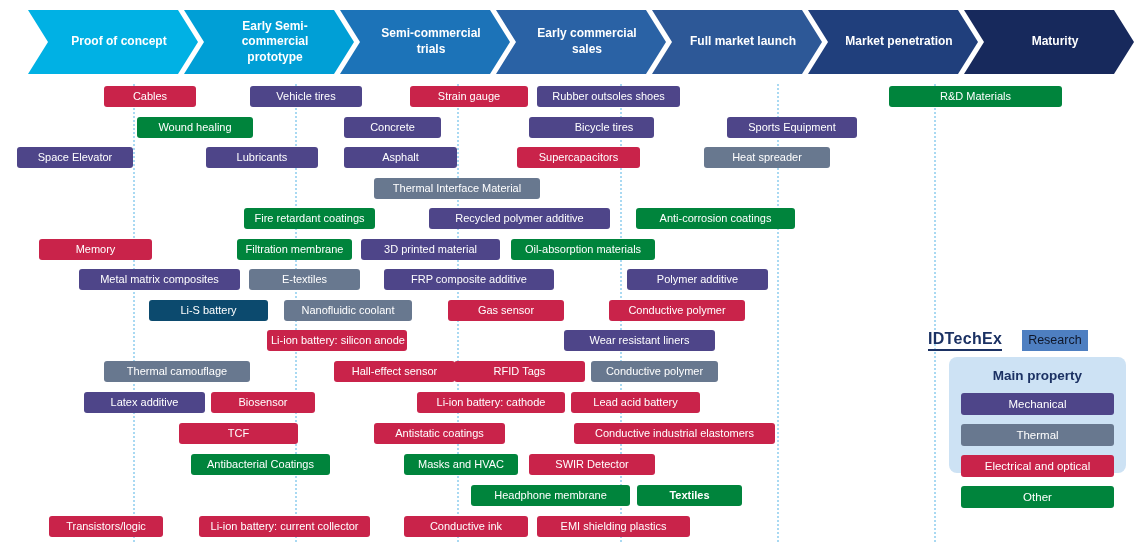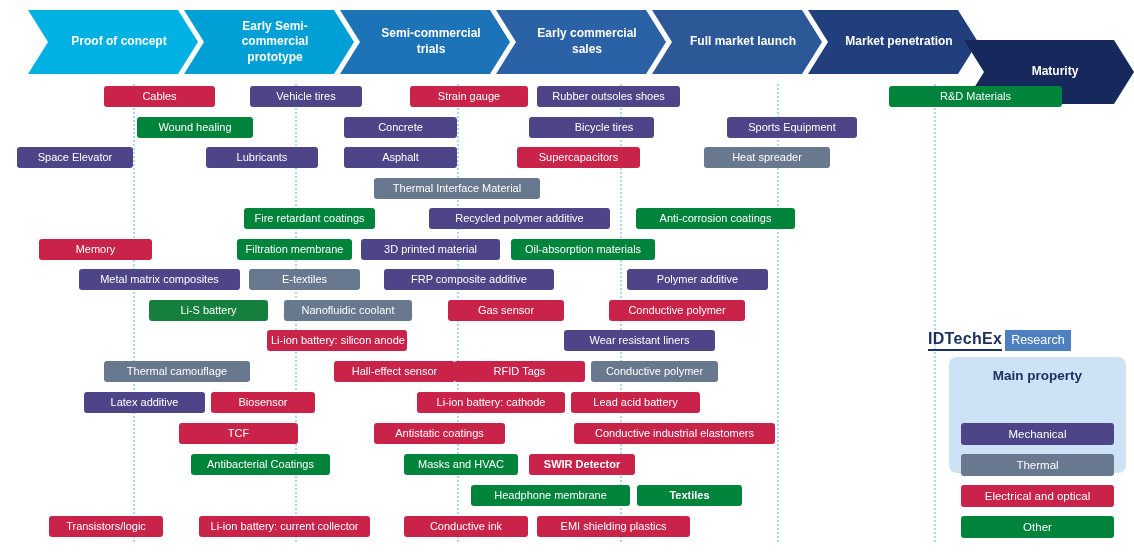--- a/index.html
+++ b/index.html
@@ -70,24 +70,24 @@
   .logo-main {
     font-weight: bold;
     font-size: 16px;
     letter-spacing: 0.3px;
     color: #1b3163;
     border-bottom: 2px solid #1b3163;
     padding-bottom: 1px;
   }
   .logo-sub {
     background: #4e7fc1;
-    color: #ffffff;
+    color: #0f172a;
     font-size: 12.5px;
     padding: 3px 6px 4px 6px;
-    margin-left: 3px;
+    margin-left: 20px;
     text-align: right;
   }
 
   
   .legend {
     position: absolute;
     left: 949px;
     top: 357px;
     width: 177px;
     height: 116px;
@@ -105,21 +105,20 @@
   .legend-pill {
     position: absolute;
     left: 12px;
     width: 153px;
     height: 22px;
     line-height: 22px;
     border-radius: 3px;
     color: #ffffff;
     font-size: 11.5px;
     text-align: center;
-    margin-top: 30px;
   }
 </style>
 </head>
 <body>
 
 <div id="stage-canvas">
 
   <div>
       <div class="chevron" style="left: 28px; background: rgb(0, 177, 228);">
         <span class="chevron-label">Proof of concept</span>
@@ -132,81 +131,81 @@
       </div>
       <div class="chevron" style="left: 496px; background: rgb(42, 98, 165);">
         <span class="chevron-label">Early commercial sales</span>
       </div>
       <div class="chevron" style="left: 652px; background: rgb(45, 88, 151);">
         <span class="chevron-label">Full market launch</span>
       </div>
       <div class="chevron" style="left: 808px; background: rgb(32, 63, 124);">
         <span class="chevron-label">Market penetration</span>
       </div>
-      <div class="chevron" style="left: 964px; background: rgb(23, 41, 92); margin-top: 30px;">
+      <div class="chevron" style="left: 964px; background: rgb(23, 41, 92);">
         <span class="chevron-label">Maturity</span>
       </div>
     </div>
 
   <div>
       <div class="separator" style="left: 133px;"></div>
       <div class="separator" style="left: 295px;"></div>
       <div class="separator" style="left: 457px;"></div>
       <div class="separator" style="left: 620px;"></div>
       <div class="separator" style="left: 777px;"></div>
       <div class="separator" style="left: 934px;"></div>
     </div>
 
   <div>
-      <div class="pill" style="left: 104px; top: 86px; width: 111px; background: rgb(201, 35, 74);">Cables</div>
+      <div class="pill" style="left: 104px; top: 86px; width: 92px; background: rgb(201, 35, 74);">Cables</div>
       <div class="pill" style="left: 250px; top: 86px; width: 112px; background: rgb(78, 69, 137);">Vehicle tires</div>
       <div class="pill" style="left: 410px; top: 86px; width: 118px; background: rgb(201, 35, 74);">Strain gauge</div>
       <div class="pill" style="left: 537px; top: 86px; width: 143px; background: rgb(78, 69, 137);">Rubber outsoles shoes</div>
       <div class="pill" style="left: 889px; top: 86px; width: 173px; background: rgb(0, 132, 60);">R&amp;D Materials</div>
       <div class="pill" style="left: 137px; top: 117px; width: 116px; background: rgb(0, 132, 60);">Wound healing</div>
-      <div class="pill" style="left: 344px; top: 117px; width: 113px; background: rgb(78, 69, 137);">Concrete</div>
+      <div class="pill" style="left: 344px; top: 117px; width: 97px; background: rgb(78, 69, 137);">Concrete</div>
       <div class="pill" style="left: 529px; top: 117px; width: 125px; background: rgb(78, 69, 137); padding-left: 29px;">Bicycle tires</div>
       <div class="pill" style="left: 727px; top: 117px; width: 130px; background: rgb(78, 69, 137);">Sports Equipment</div>
       <div class="pill" style="left: 17px; top: 147px; width: 116px; background: rgb(78, 69, 137);">Space Elevator</div>
       <div class="pill" style="left: 206px; top: 147px; width: 112px; background: rgb(78, 69, 137);">Lubricants</div>
       <div class="pill" style="left: 344px; top: 147px; width: 113px; background: rgb(78, 69, 137);">Asphalt</div>
       <div class="pill" style="left: 517px; top: 147px; width: 123px; background: rgb(201, 35, 74);">Supercapacitors</div>
       <div class="pill" style="left: 704px; top: 147px; width: 126px; background: rgb(104, 120, 143);">Heat spreader</div>
       <div class="pill" style="left: 374px; top: 178px; width: 166px; background: rgb(104, 120, 143);">Thermal Interface Material</div>
       <div class="pill" style="left: 244px; top: 208px; width: 131px; background: rgb(0, 132, 60);">Fire retardant coatings</div>
       <div class="pill" style="left: 429px; top: 208px; width: 181px; background: rgb(78, 69, 137);">Recycled polymer additive</div>
       <div class="pill" style="left: 636px; top: 208px; width: 159px; background: rgb(0, 132, 60);">Anti-corrosion coatings</div>
       <div class="pill" style="left: 39px; top: 239px; width: 113px; background: rgb(201, 35, 74);">Memory</div>
       <div class="pill" style="left: 237px; top: 239px; width: 115px; background: rgb(0, 132, 60);">Filtration membrane</div>
       <div class="pill" style="left: 361px; top: 239px; width: 139px; background: rgb(78, 69, 137);">3D printed material</div>
       <div class="pill" style="left: 511px; top: 239px; width: 144px; background: rgb(0, 132, 60);">Oil-absorption materials</div>
       <div class="pill" style="left: 79px; top: 269px; width: 161px; background: rgb(78, 69, 137);">Metal matrix composites</div>
       <div class="pill" style="left: 249px; top: 269px; width: 111px; background: rgb(104, 120, 143);">E-textiles</div>
       <div class="pill" style="left: 384px; top: 269px; width: 170px; background: rgb(78, 69, 137);">FRP composite additive</div>
       <div class="pill" style="left: 627px; top: 269px; width: 141px; background: rgb(78, 69, 137);">Polymer additive</div>
-      <div class="pill" style="left: 149px; top: 300px; width: 119px; background: #15803d;">Li-S battery</div>
+      <div class="pill" style="left: 149px; top: 300px; width: 119px; background: #0c4a6e;">Li-S battery</div>
       <div class="pill" style="left: 284px; top: 300px; width: 128px; background: rgb(104, 120, 143);">Nanofluidic coolant</div>
       <div class="pill" style="left: 424px; top: 300px; width: 116px; background: rgb(201, 35, 74); margin-left: 24px;">Gas sensor</div>
       <div class="pill" style="left: 609px; top: 300px; width: 136px; background: rgb(201, 35, 74);">Conductive polymer</div>
       <div class="pill" style="left: 267px; top: 330px; width: 140px; background: rgb(201, 35, 74);">Li-ion battery: silicon anode</div>
       <div class="pill" style="left: 564px; top: 330px; width: 151px; background: rgb(78, 69, 137);">Wear resistant liners</div>
       <div class="pill" style="left: 104px; top: 361px; width: 146px; background: rgb(104, 120, 143);">Thermal camouflage</div>
       <div class="pill" style="left: 334px; top: 361px; width: 121px; background: rgb(201, 35, 74);">Hall-effect sensor</div>
       <div class="pill" style="left: 454px; top: 361px; width: 131px; background: rgb(201, 35, 74);">RFID Tags</div>
       <div class="pill" style="left: 591px; top: 361px; width: 127px; background: rgb(104, 120, 143);">Conductive polymer</div>
       <div class="pill" style="left: 84px; top: 392px; width: 121px; background: rgb(78, 69, 137);">Latex additive</div>
       <div class="pill" style="left: 211px; top: 392px; width: 104px; background: rgb(201, 35, 74);">Biosensor</div>
       <div class="pill" style="left: 417px; top: 392px; width: 148px; background: rgb(201, 35, 74);">Li-ion battery: cathode</div>
       <div class="pill" style="left: 571px; top: 392px; width: 129px; background: rgb(201, 35, 74);">Lead acid battery</div>
       <div class="pill" style="left: 179px; top: 423px; width: 119px; background: rgb(201, 35, 74);">TCF</div>
       <div class="pill" style="left: 374px; top: 423px; width: 131px; background: rgb(201, 35, 74);">Antistatic coatings</div>
       <div class="pill" style="left: 574px; top: 423px; width: 201px; background: rgb(201, 35, 74);">Conductive industrial elastomers</div>
       <div class="pill" style="left: 191px; top: 454px; width: 139px; background: rgb(0, 132, 60);">Antibacterial Coatings</div>
       <div class="pill" style="left: 404px; top: 454px; width: 114px; background: rgb(0, 132, 60);">Masks and HVAC</div>
-      <div class="pill" style="left: 529px; top: 454px; width: 106px; background: rgb(201, 35, 74); font-weight: bold;">SWIR Detector</div>
+      <div class="pill" style="left: 529px; top: 454px; width: 126px; background: rgb(201, 35, 74);">SWIR Detector</div>
       <div class="pill" style="left: 471px; top: 485px; width: 159px; background: rgb(0, 132, 60);">Headphone membrane</div>
       <div class="pill" style="left: 637px; top: 485px; width: 105px; background: rgb(0, 132, 60); font-weight: bold;">Textiles</div>
       <div class="pill" style="left: 49px; top: 516px; width: 114px; background: rgb(201, 35, 74);">Transistors/logic</div>
       <div class="pill" style="left: 199px; top: 516px; width: 171px; background: rgb(201, 35, 74);">Li-ion battery: current collector</div>
       <div class="pill" style="left: 404px; top: 516px; width: 124px; background: rgb(201, 35, 74);">Conductive ink</div>
       <div class="pill" style="left: 537px; top: 516px; width: 153px; background: rgb(201, 35, 74);">EMI shielding plastics</div>
     </div>
 
   <div class="logo">
     <span class="logo-main">IDTechEx</span>

